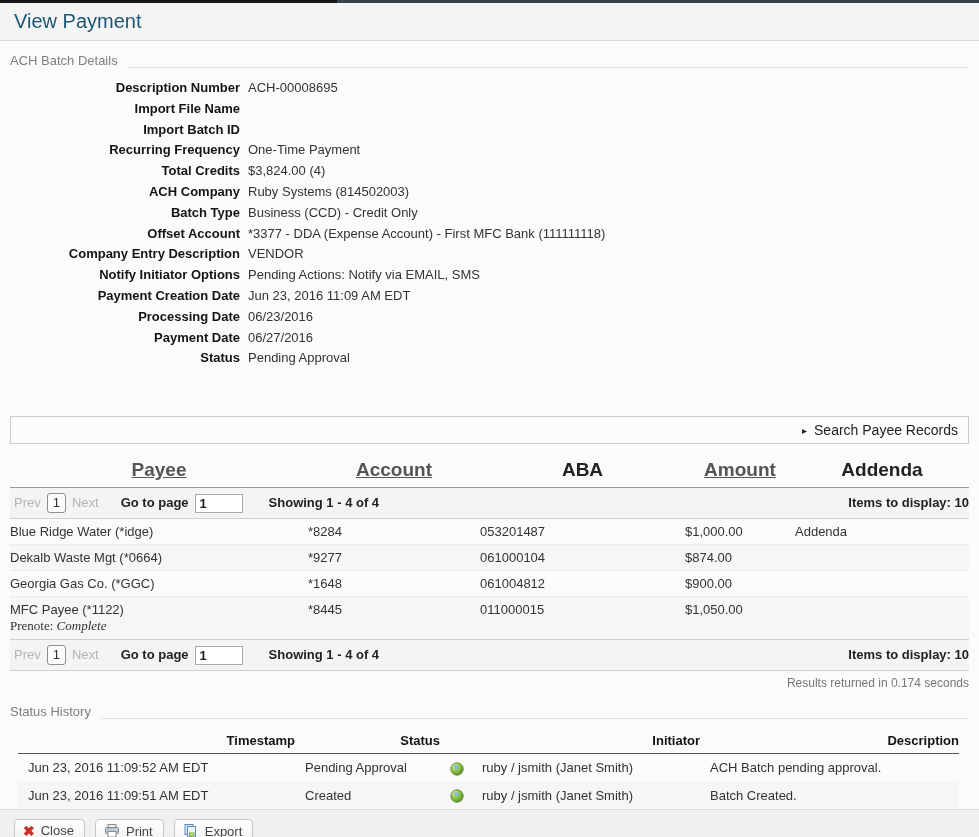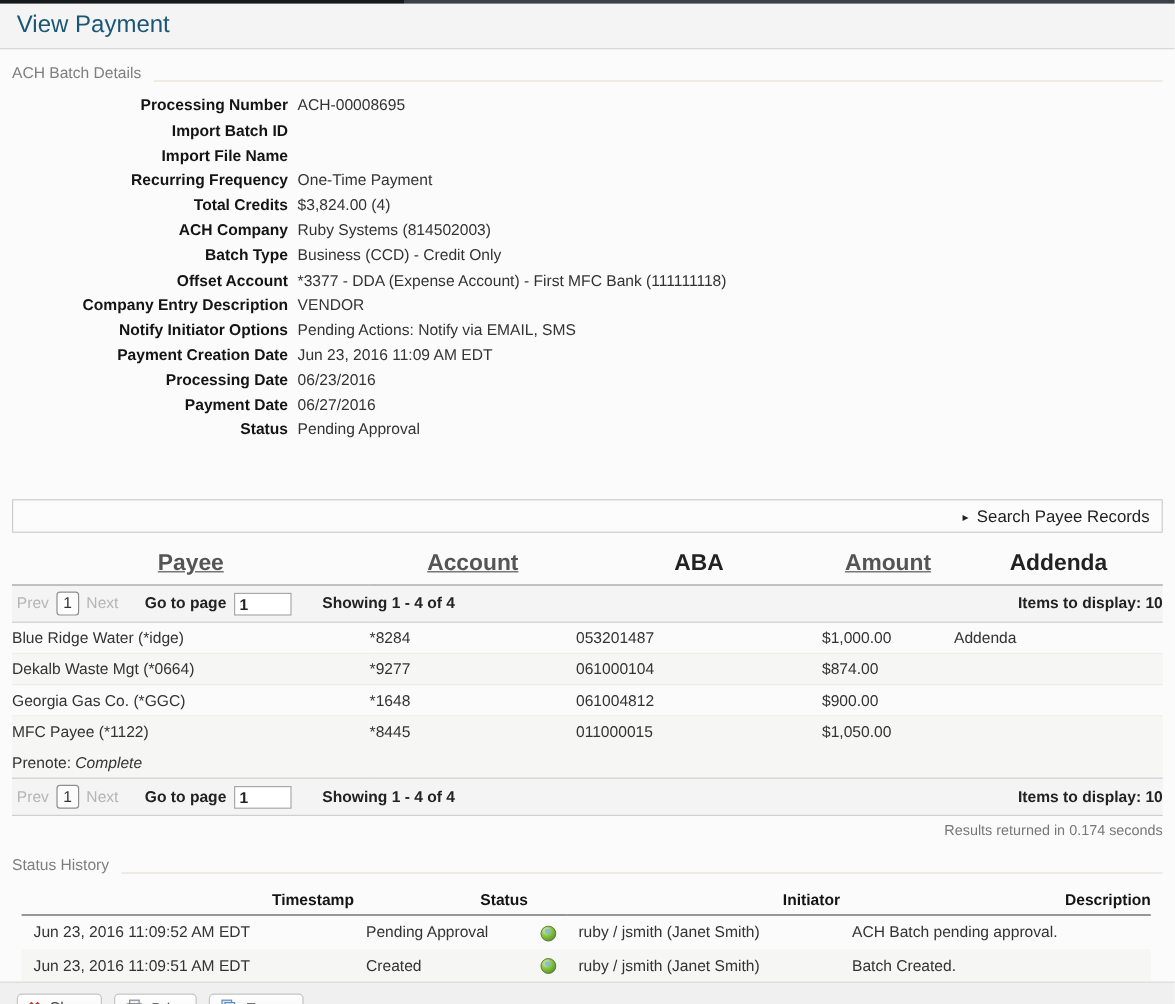--- a/index.html
+++ b/index.html
@@ -53,21 +53,21 @@
     padding:3px 0 6px 0; border-bottom:1px solid #9b9b9b;
   }
   .ptable th.sortable a { color:#555; text-decoration:underline; cursor:pointer; }
   .ptable th.col-amount { padding-left:10px; }
   .ptable th.col-addenda { padding-left:10px; }
   .ptable td { padding:5px 0; font-size:13px; vertical-align:top; }
   .ptable tr.data.alt td { background:#f6f6f4; }
   .ptable tr.data ~ tr.data td { border-top:1px solid #ededeb; }
   .ptable td.cell-amount { }
   .ptable td.cell-addenda { padding-left:10px; }
-  .prenote-line { margin-top:11px; }
+  .prenote-line { margin-top:1px;font-family:Liberation Serif, serif; }
   .prenote-line em { font-style:italic; }
 
   .pager-cell {
     background:#f4f4f4;
     border-top:1px solid #cfcfcf; border-bottom:1px solid #cfcfcf;
     padding:5px 8px;
   }
   .pager { display:flex; align-items:center; line-height:18px; }
   .pg-prev, .pg-next { color:#b5b5b5; margin:0 4px; }
   .pg-num {
@@ -120,29 +120,29 @@
 
 <div class="content">
 
   <div class="legend">
     <span>ACH Batch Details</span>
     <span class="legend-line"></span>
   </div>
 
   <div class="fields">
     <div class="frow">
-        <span class="flabel">Processing Number</span>
+        <span class="flabel">Description Number</span>
         <span class="fvalue">ACH-00008695</span>
       </div>
     <div class="frow">
+        <span class="flabel">Import File Name</span>
+        <span class="fvalue"></span>
+      </div>
+    <div class="frow">
         <span class="flabel">Import Batch ID</span>
-        <span class="fvalue"></span>
-      </div>
-    <div class="frow">
-        <span class="flabel">Import File Name</span>
         <span class="fvalue"></span>
       </div>
     <div class="frow">
         <span class="flabel">Recurring Frequency</span>
         <span class="fvalue">One-Time Payment</span>
       </div>
     <div class="frow">
         <span class="flabel">Total Credits</span>
         <span class="fvalue">$3,824.00 (4)</span>
       </div>

